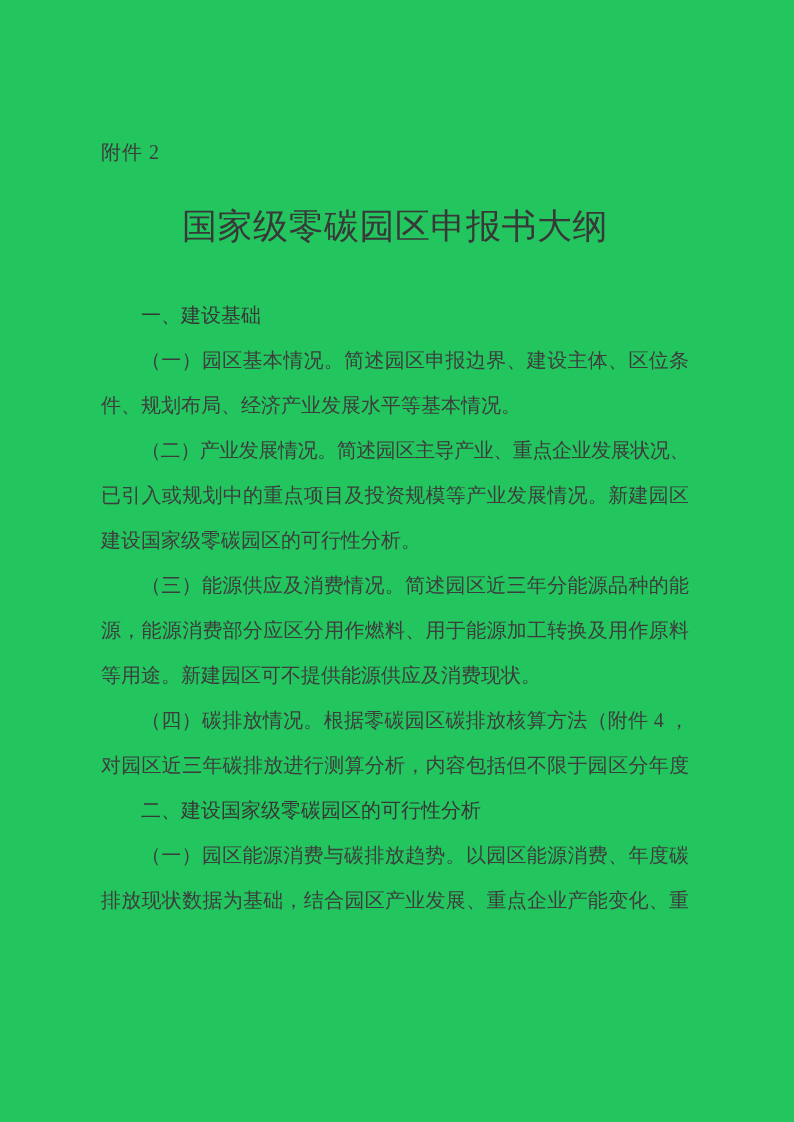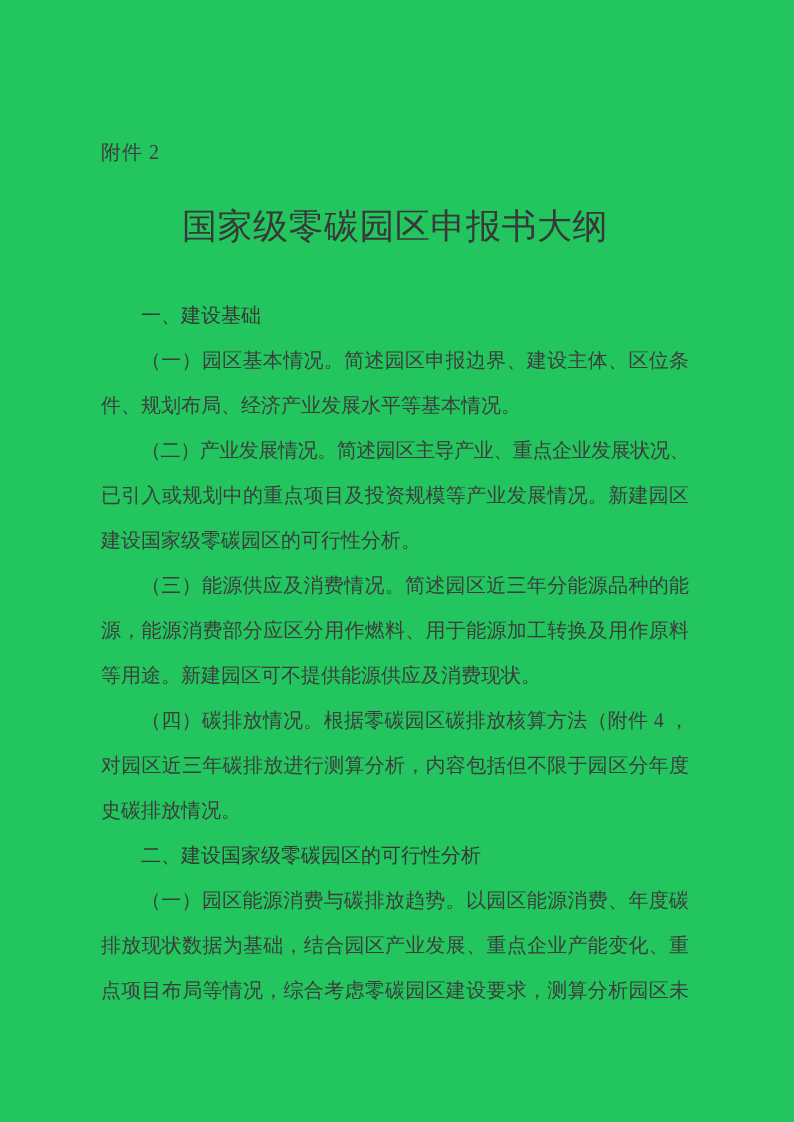--- a/index.html
+++ b/index.html
@@ -98,27 +98,25 @@
 
     <div class="section">
       <div class="line indent fill">（三）能源供应及消费情况。简述园区近三年分能源品种的能</div>
       <div class="line fill">源，能源消费部分应区分用作燃料、用于能源加工转换及用作原料</div>
       <div class="line last">等用途。新建园区可不提供能源供应及消费现状。</div>
     </div>
 
     <div class="section">
       <div class="line indent fill">（四）碳排放情况。根据零碳园区碳排放核算方法（附件 4 ，</div>
       <div class="line fill">对园区近三年碳排放进行测算分析，内容包括但不限于园区分年度</div>
-      <div class="line last">史碳排放情况。</div>
     </div>
 
     <div class="section">
       <div class="line heading indent">二、建设国家级零碳园区的可行性分析</div>
     </div>
 
     <div class="section">
       <div class="line indent fill">（一）园区能源消费与碳排放趋势。以园区能源消费、年度碳</div>
       <div class="line fill">排放现状数据为基础，结合园区产业发展、重点企业产能变化、重</div>
-      <div class="line fill">点项目布局等情况，综合考虑零碳园区建设要求，测算分析园区未</div>
     </div>
 
   </div>
 </div>
 
 </body></html>

